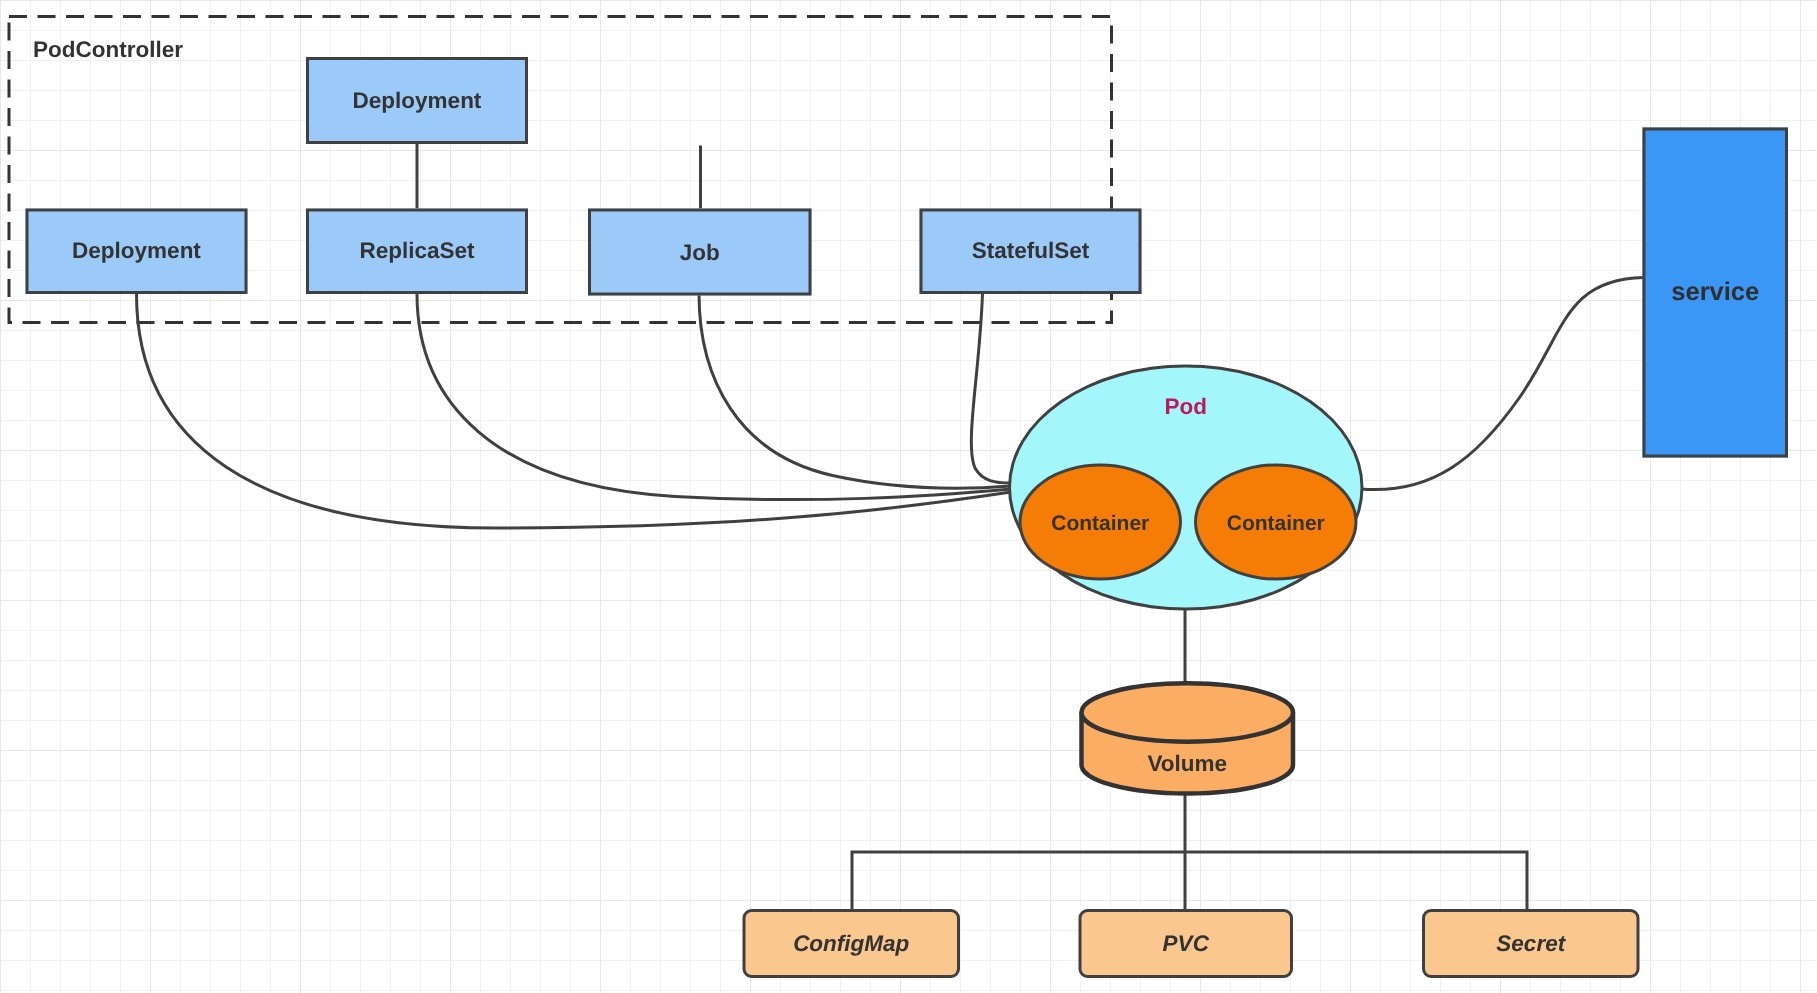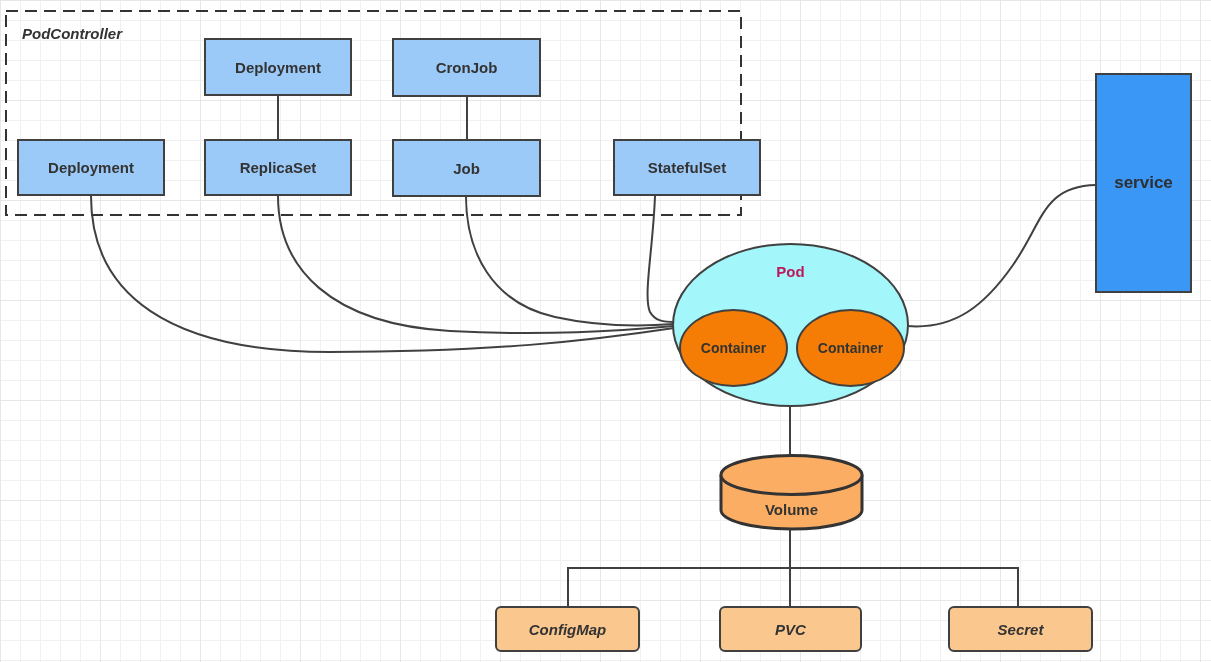--- a/index.html
+++ b/index.html
@@ -11,37 +11,37 @@
       linear-gradient(to right, #e7e7e7 1px, transparent 1px),
       linear-gradient(to bottom, #e7e7e7 1px, transparent 1px),
       linear-gradient(to right, #f1f1f1 1px, transparent 1px),
       linear-gradient(to bottom, #f1f1f1 1px, transparent 1px);
     background-size:100px 100px,100px 100px,20px 20px,20px 20px;
   }
   .edges{position:absolute;left:0;top:0;width:1211px;height:662px;}
   .edge{fill:none;stroke:#404040;stroke-width:2;}
   .group-rect{fill:none;stroke:#333333;stroke-width:2;stroke-dasharray:12 7;}
   .group-label{
-    position:absolute;left:22px;top:25px;font-size:15px;font-weight:bold;color:#333333;font-style:italic;
+    position:absolute;left:22px;top:25px;font-size:15px;font-weight:bold;color:#333333;
   }
   .node{
     position:absolute;display:flex;align-items:center;justify-content:center;
     box-sizing:border-box;border:2px solid #404040;background:#9ccaf8;
     font-size:15px;font-weight:bold;color:#333333;text-align:center;
   }
   .ellipse{border-radius:50%;}
   .pod{
     background:#a3f7fa;z-index:2;
   }
   .pod-label{position:absolute;left:0;right:0;top:18px;text-align:center;font-weight:bold;font-size:15px;color:#be185d;}
   .container-node{
     background:#f57d05;font-size:14px;z-index:3;
   }
   .service{
-    background:#3b97f6;font-size:17px;color:#2f2f2f;
+    background:#3b97f6;font-size:17px;color:#2f2f2f;margin-top:12px;
   }
   .cfg{
     background:#fac78f;border-radius:6px;z-index:2;font-style:italic;
   }
   .vol-wrap{position:absolute;left:718px;top:452px;width:147px;height:80px;z-index:2;}
   .vol-label{position:absolute;left:0;right:0;top:49px;text-align:center;font-weight:bold;font-size:15px;color:#333333;}
 </style>
 </head>
 <body>
 
@@ -65,23 +65,20 @@
 
     <path class="edge" d="M790,528 L790,606"></path>
 
     <path class="edge" d="M568,606 L568,568 L1018,568 L1018,606"></path>
   </svg>
 
   <span class="group-label">PodController</span>
 
   <div class="node" style="left:204px;top:38px;width:148px;height:58px">
     <span>Deployment</span>
-  </div>
-  <div class="node" style="left:392px;top:38px;width:149px;height:59px">
-    <span>CronJob</span>
   </div>
   <div class="node" style="left:17px;top:139px;width:148px;height:57px">
     <span>Deployment</span>
   </div>
   <div class="node" style="left:204px;top:139px;width:148px;height:57px">
     <span>ReplicaSet</span>
   </div>
   <div class="node" style="left:392px;top:139px;width:149px;height:58px">
     <span>Job</span>
   </div>

